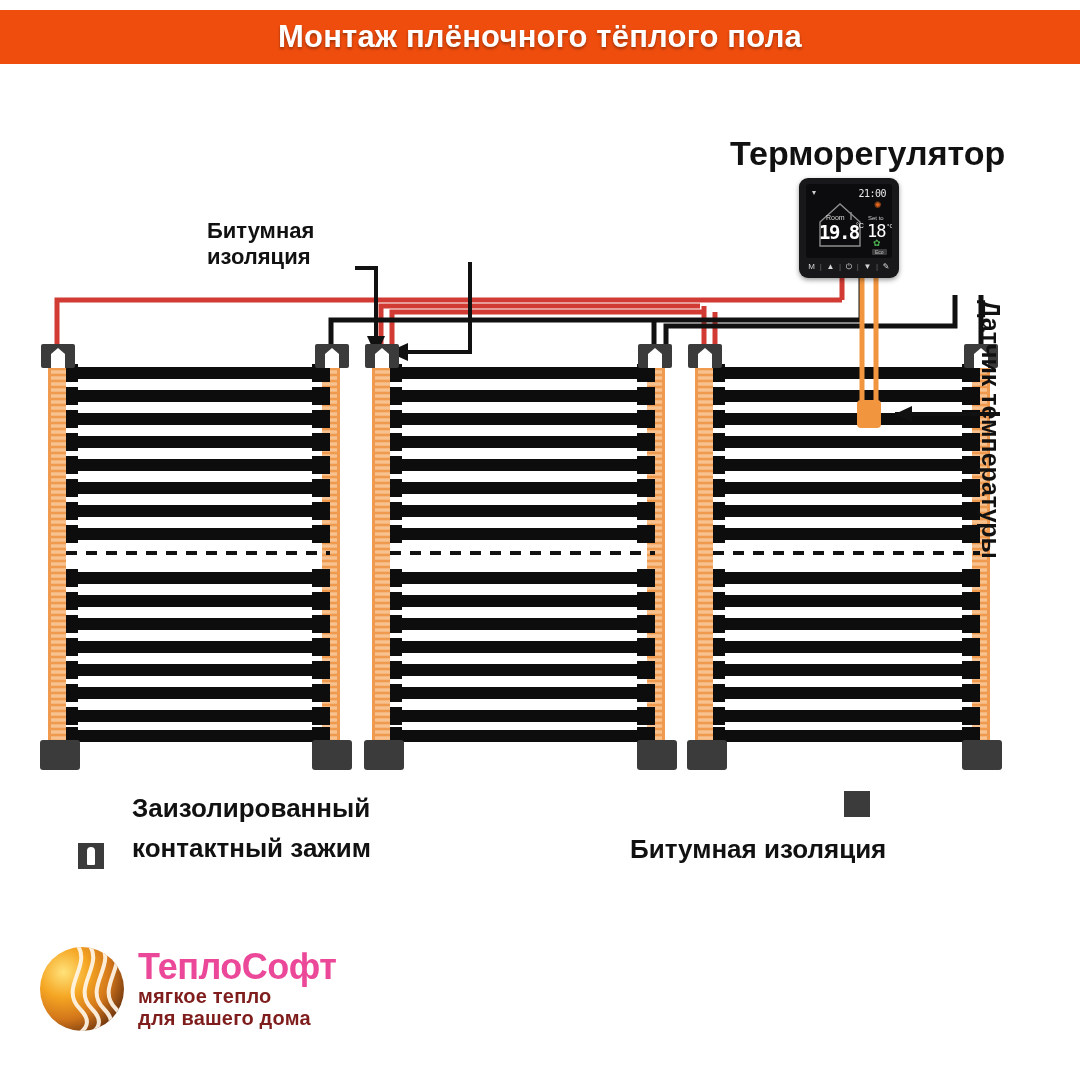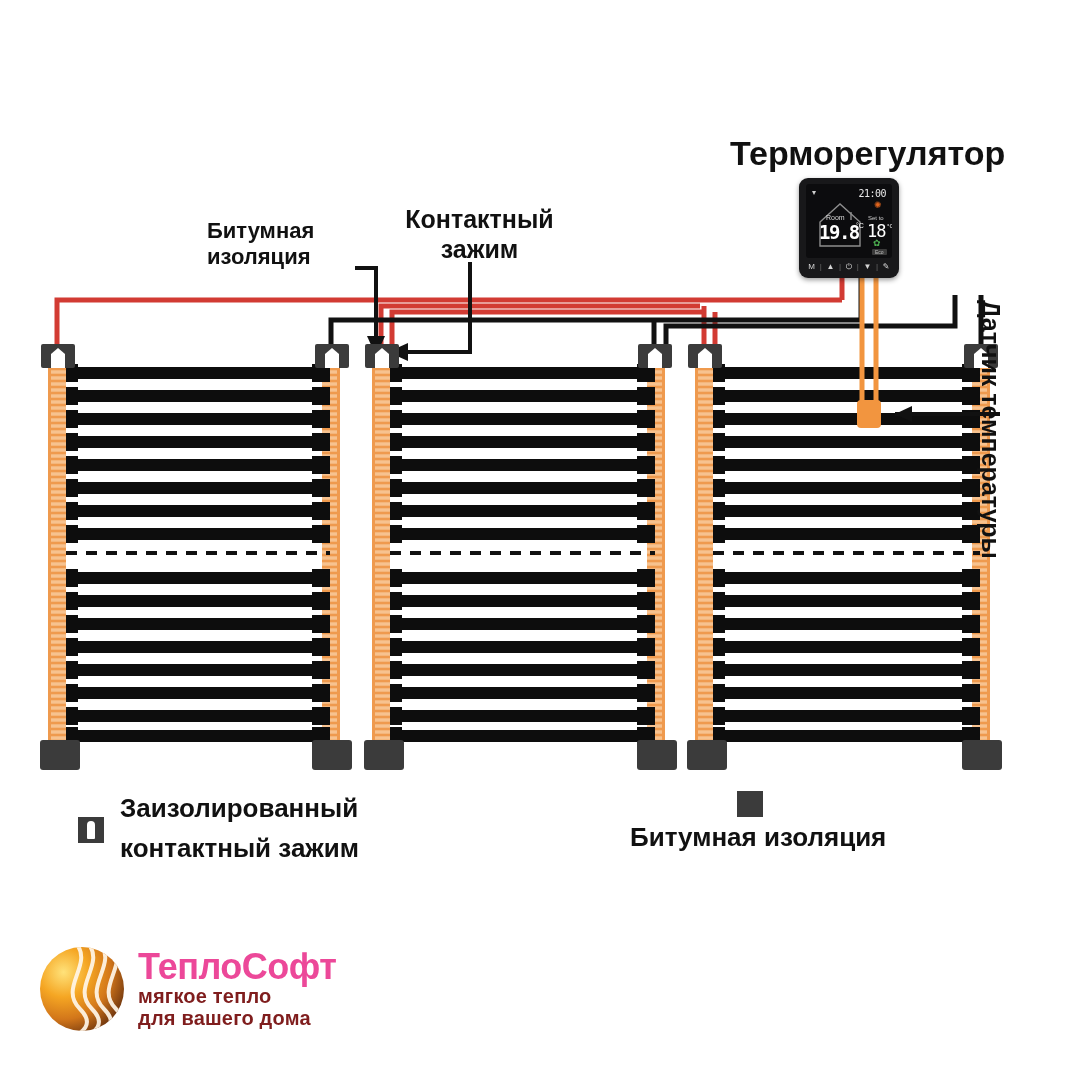--- a/index.html
+++ b/index.html
@@ -45,21 +45,21 @@
   .th-badge{position:absolute;left:66px;top:65px;font-size:5px;color:#bdbdbd;
             background:#3a3a3a;padding:0 3px;border-radius:1px;}
   .thermo-bar{position:absolute;left:7px;bottom:4px;width:86px;height:14px;
               display:flex;align-items:center;justify-content:space-around;
               color:#d6d6d6;font-size:8px;}
   .thermo-bar span{line-height:1;}
   .tb-sep{color:#6a6a6a;}
 
   
   .legend{position:absolute;left:0;top:788px;width:1080px;height:90px;}
-  .leg{position:absolute;display:flex;align-items:center;}
+  .leg{position:absolute;display:flex;align-items:flex-end;gap:12px;}
   .leg-a{left:78px;top:0;}
   .leg-b{left:630px;top:0;flex-direction:column;}
   .leg-sw{width:26px;height:26px;background:#3b3b3b;margin-right:16px;
           position:relative;flex:0 0 auto;margin-top:3px;}
   .leg-sw.clamped::after{content:"";position:absolute;left:9px;top:4px;
           width:8px;height:18px;background:#fff;border-radius:4px 4px 1px 1px;}
   .leg-txt{font-size:26px;font-weight:700;color:#111;line-height:1.55;max-width:330px;}
 
   
   .logo{position:absolute;left:36px;top:943px;display:flex;align-items:center;}
@@ -71,20 +71,23 @@
             line-height:1.12;letter-spacing:.2px;}
 
   
   .diagram{position:absolute;left:0;top:0;width:1080px;height:1080px;}
 </style>
 </head>
 <body>
 
 <div class="stage">
 
+  <div class="banner">
+    <div class="banner-title">Монтаж плёночного тёплого пола</div>
+  </div>
 
   <svg class="diagram" viewBox="0 0 1080 1080">
     <defs>
 
       <pattern id="copper" width="8" height="6" patternUnits="userSpaceOnUse">
         <rect width="8" height="6" fill="#f7c28f"></rect>
         <rect width="8" height="2.6" y="1.7" fill="#ef9a4e"></rect>
       </pattern>
     </defs>
 
@@ -355,24 +358,20 @@
     </g>
   </svg>
 
   <div class="lbl lbl-thermo">Терморегулятор</div>
 
   <div class="lbl lbl-bitum">
     <div>Битумная</div>
     <div>изоляция</div>
   </div>
 
-  <div class="lbl lbl-clamp">
-    <div>Контактный</div>
-    <div>зажим</div>
-  </div>
 
   <div class="lbl lbl-sensor">Датчик температуры</div>
 
   <div class="thermo">
     <div class="thermo-screen">
       <div class="th-wifi">▾</div>
       <div class="th-clock">21:00</div>
       <div class="th-house">
         <svg width="44" height="50" viewBox="0 0 44 50">
           <path d="M2,22 L22,4 L42,22 L42,46 L2,46 Z" fill="none" stroke="#8d8d8d" stroke-width="1.4"></path>

